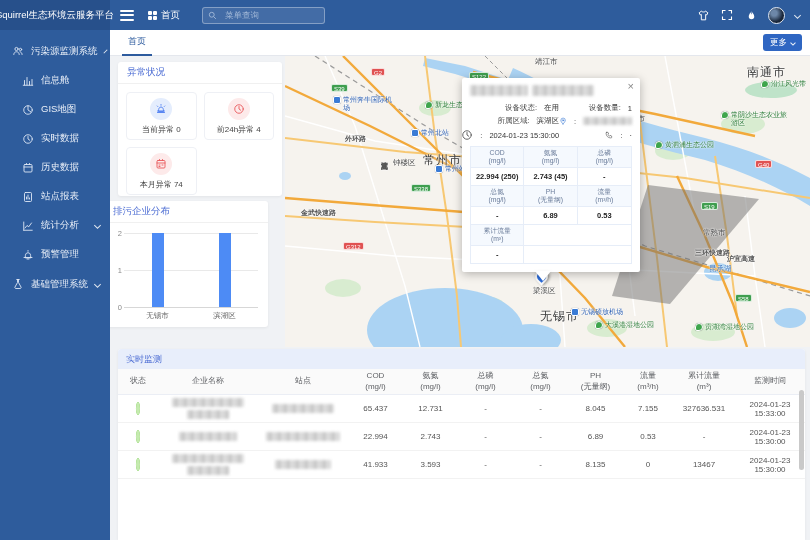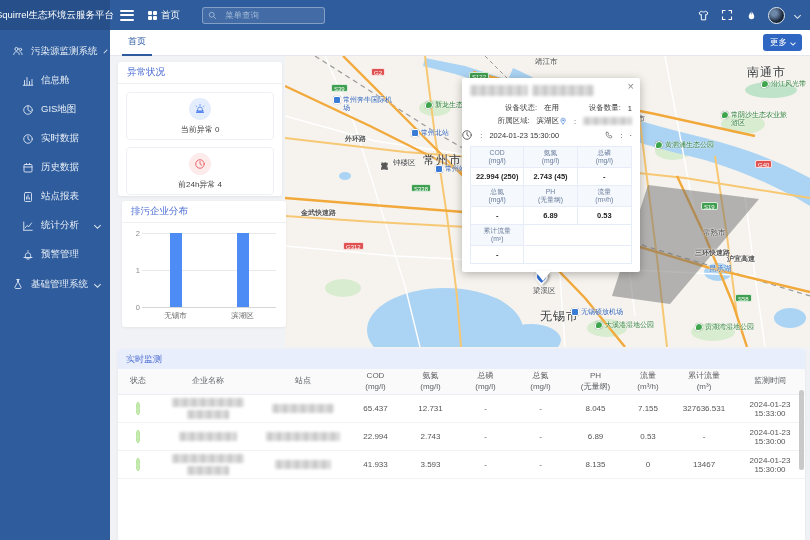--- a/index.html
+++ b/index.html
@@ -35,28 +35,28 @@
   
   .tabbar { left:110px; top:30px; width:700px; height:26px; background:#fff; border-bottom:1px solid #e4e7ed; display:flex; align-items:center; z-index:25; }
   .tab { margin-left:12px; height:26px; display:flex; align-items:center; color:#2d5b9e; font-size:9px; padding:0 6px; border-bottom:2px solid #2d5b9e; cursor:pointer; }
   .more-btn { margin-left:auto; margin-right:8px; background:#2f66c2; color:#fff; border:none; border-radius:3px; font-size:8.5px; height:17px; padding:0 7px; display:flex; align-items:center; gap:4px; cursor:pointer; }
   .more-btn .chev { border-color:rgba(255,255,255,.9); width:4px; height:4px; }
 
   
   .card { background:#fff; border-radius:3px; box-shadow:0 1px 3px rgba(0,0,0,.06); overflow:hidden; z-index:10; }
   .card-hd { height:22px; display:flex; align-items:center; padding-left:9px; font-size:9.5px; color:#4a6bd3; border-bottom:1px solid #f0f0f0; }
   .card1 { left:118px; top:62px; width:164px; height:134px; }
-  .stat-grid { display:grid; grid-template-columns:1fr; gap:7px; padding:8px; }
+  .stat-grid { display:grid; grid-template-columns:1fr 1fr; gap:7px; padding:8px; }
   .stat { border:1px solid #eef0f5; border-radius:4px; height:48px; display:flex; flex-direction:column; align-items:center; justify-content:center; gap:4px; cursor:pointer; }
   .stat-ic { width:22px; height:22px; border-radius:50%; display:flex; align-items:center; justify-content:center; }
   .stat-ic.blue { background:#e4edfd; color:#4a7cf0; }
   .stat-ic.red { background:#fdeaea; color:#e9595c; }
   .stat-lb { font-size:8px; color:#444; white-space:nowrap; }
 
-  .card2 { left:122px; top:201px; width:164px; height:126px; }
+  .card2 { left:104px; top:201px; width:164px; height:126px; }
   .chart-wrap { position:relative; height:102px; padding:8px 8px 0 4px; }
   .plot { position:absolute; left:20px; right:10px; top:10px; height:74px; }
   .gline { position:absolute; left:0; right:0; height:1px; background:#e9e9e9; }
   .gline.base { background:#d7d7d7; }
   .ytick { position:absolute; left:-14px; width:12px; text-align:right; font-size:7.5px; color:#8a8a8a; transform:translateY(-4px); }
   .bars { position:absolute; left:0; right:0; top:0; bottom:0; display:flex; justify-content:space-around; align-items:flex-end; }
   .barcol { display:flex; flex-direction:column; align-items:center; width:40px; }
   .bar { width:12px; background:#4d8bf5; }
   .xlabels { position:absolute; left:20px; right:10px; top:88px; display:flex; justify-content:space-around; }
   .xlabels span { font-size:7.5px; color:#666; }

